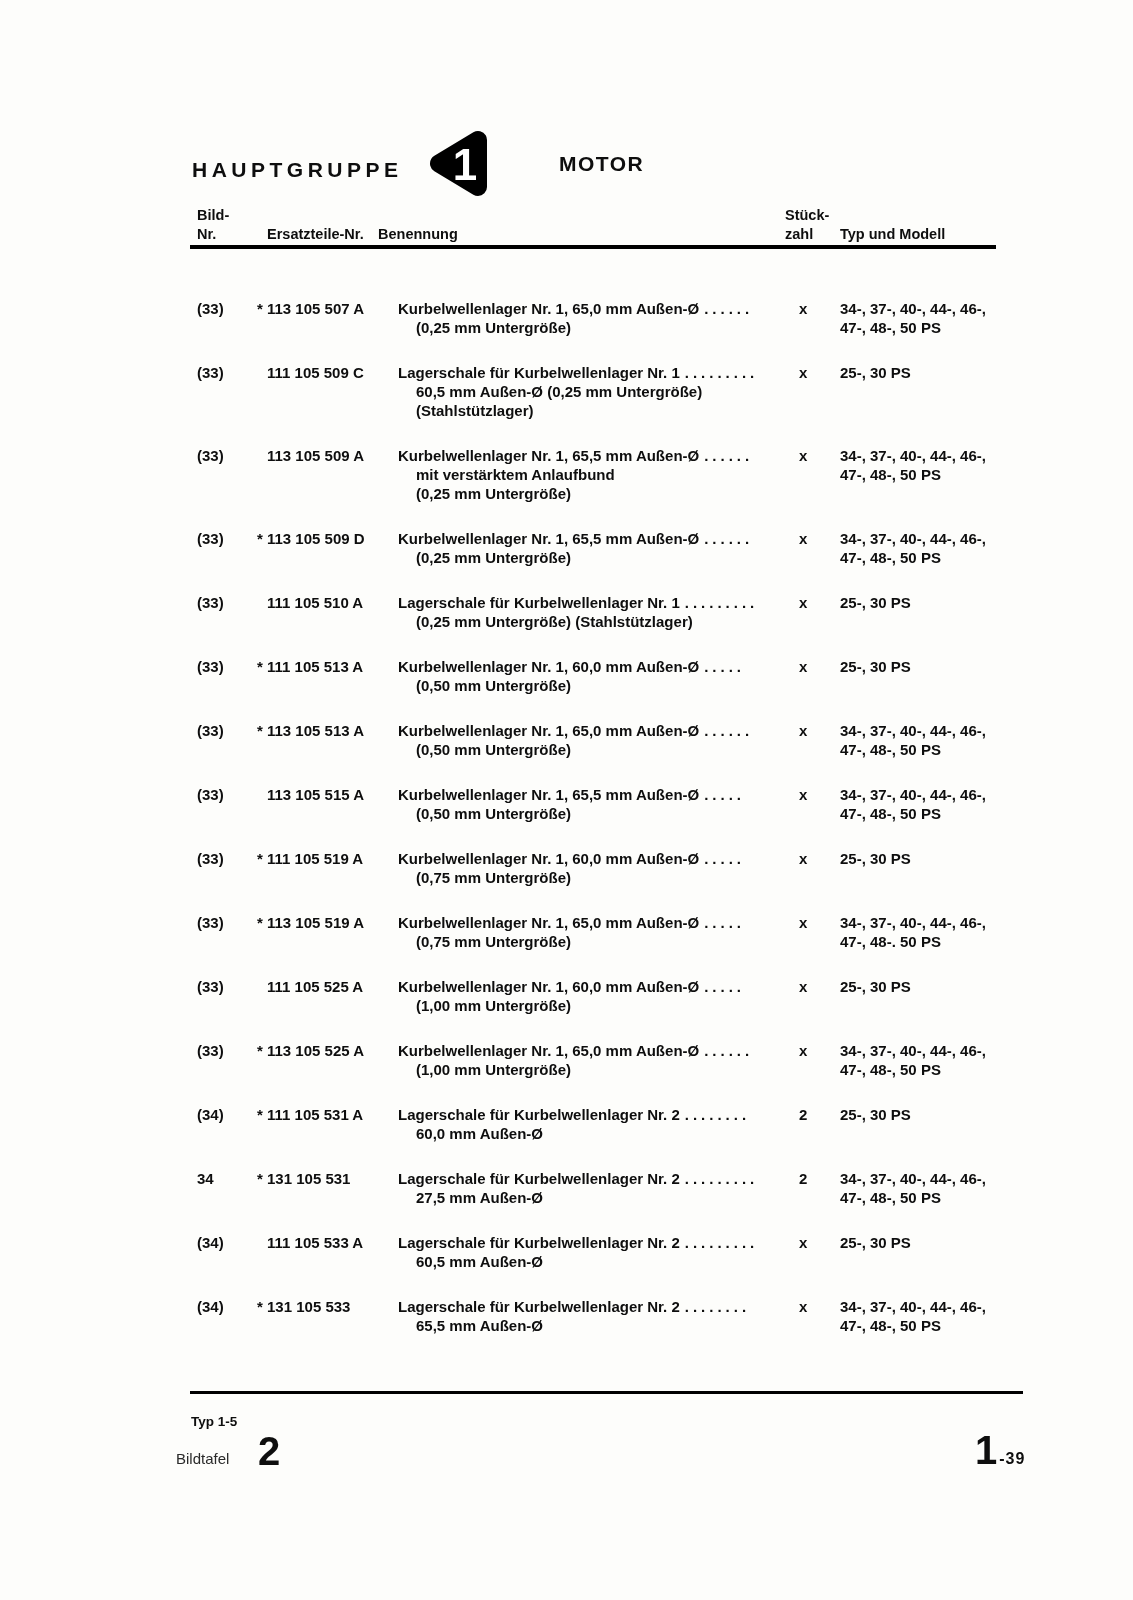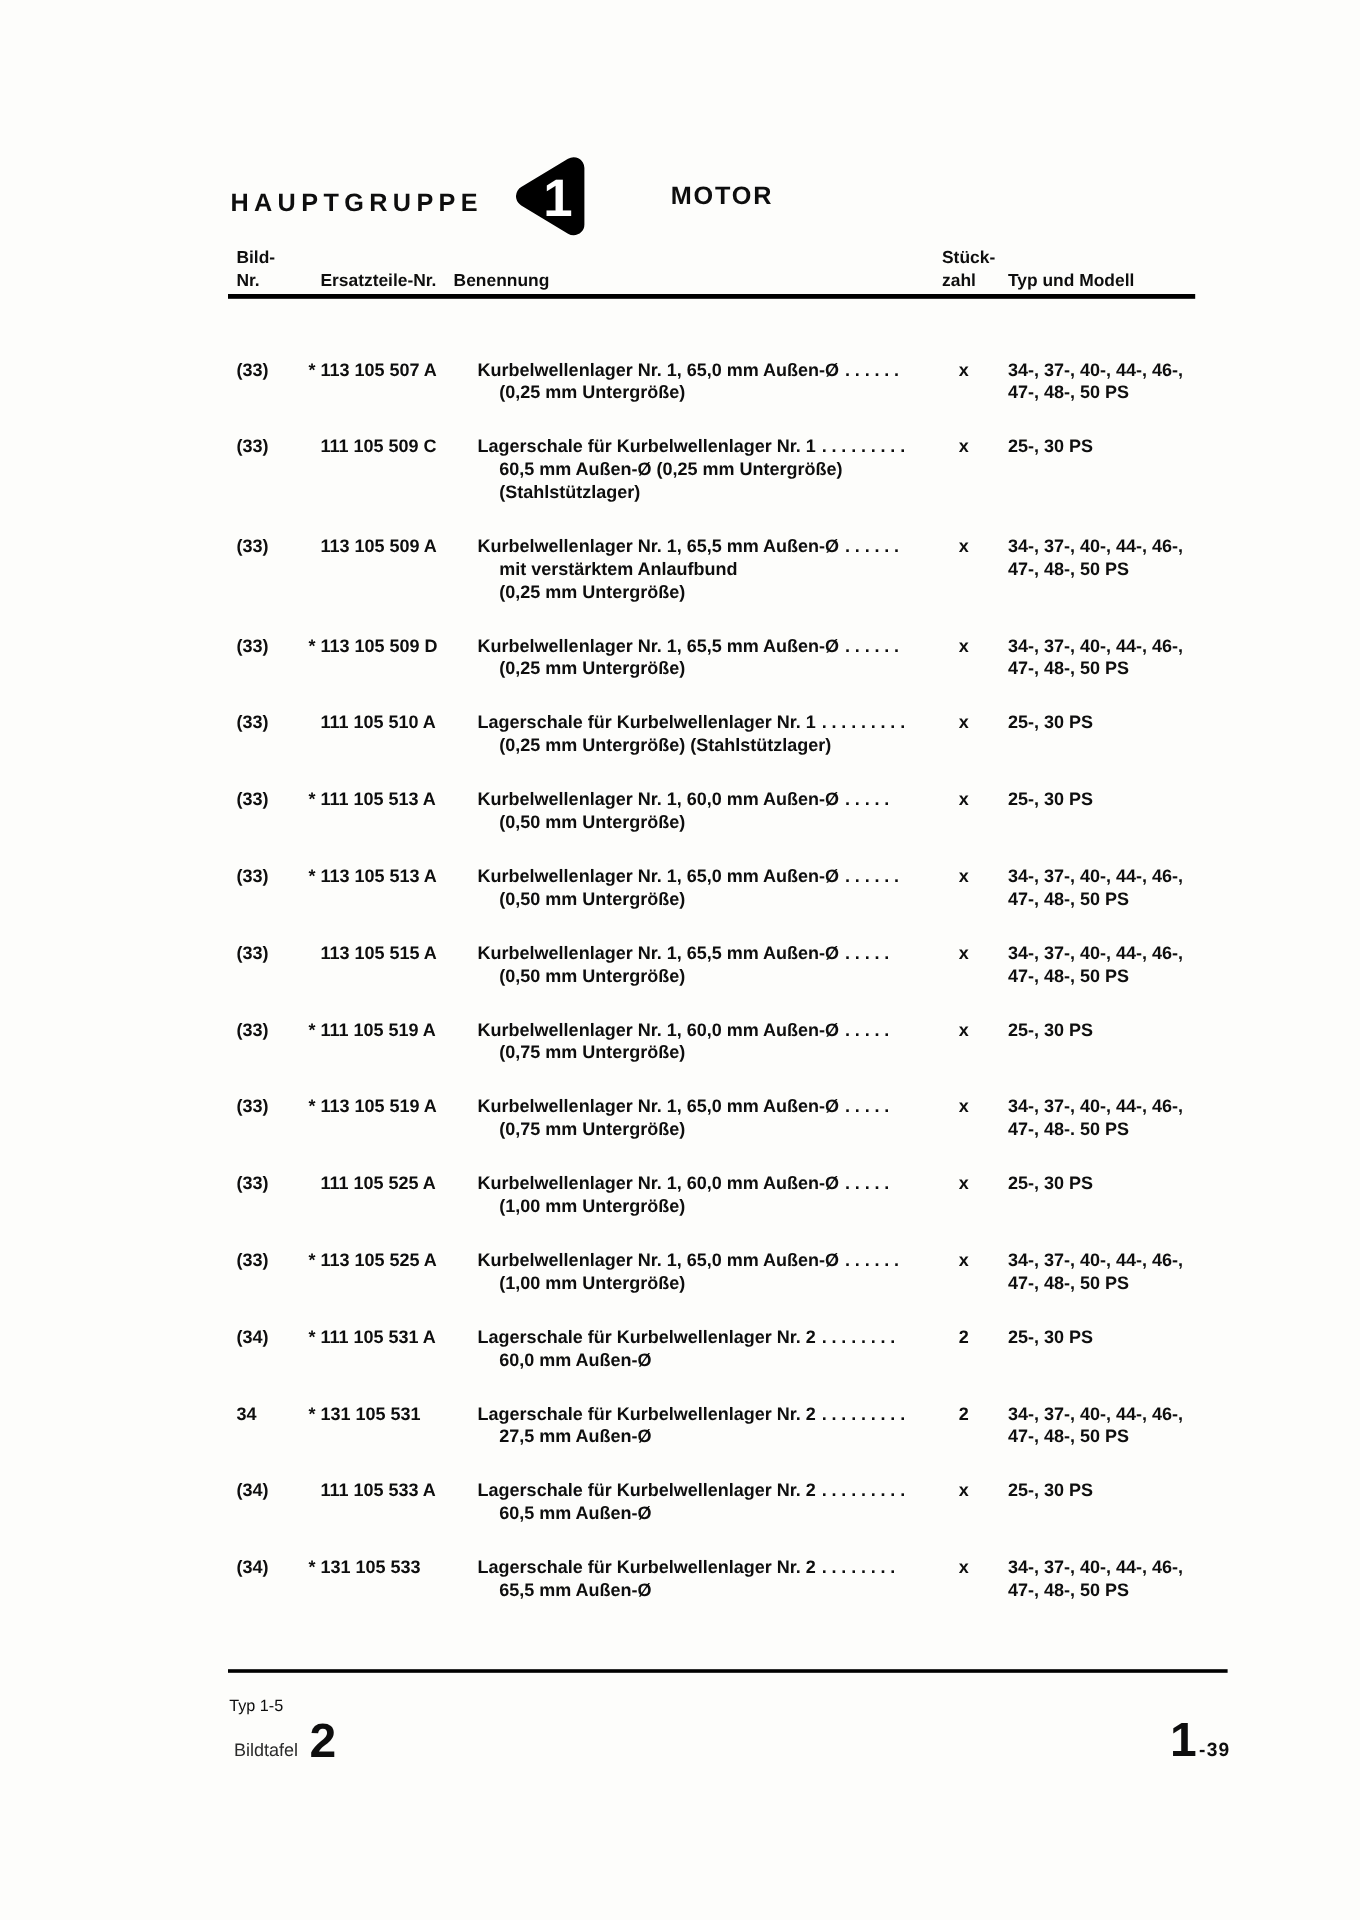--- a/index.html
+++ b/index.html
@@ -61,24 +61,24 @@
   .detail { padding-left:18px; white-space:nowrap; }
   .mline { white-space:nowrap; }
 
   
   .foot-rule {
     position:absolute; left:190px; top:1391px;
     width:833px; height:3px; background:#000;
   }
   .typ-range {
     position:absolute; left:191px; top:1414px;
-    font-size:13.5px; font-weight:400;text-align:right;
+    font-size:13.5px; font-weight:700;text-align:right;
   }
   .bildtafel-label {
-    position:absolute; left:195px; top:1450px;
+    position:absolute; left:176px; top:1450px;
     font-size:15px; font-weight:400; color:#2a2a2a;
   }
   .bildtafel-number {
     position:absolute; left:258px; top:1431px;
     font-size:40px; font-weight:700; line-height:1;
   }
   .pageno {
     position:absolute; left:975px; top:1430px;
     display:flex; align-items:baseline; font-weight:700;
   }

